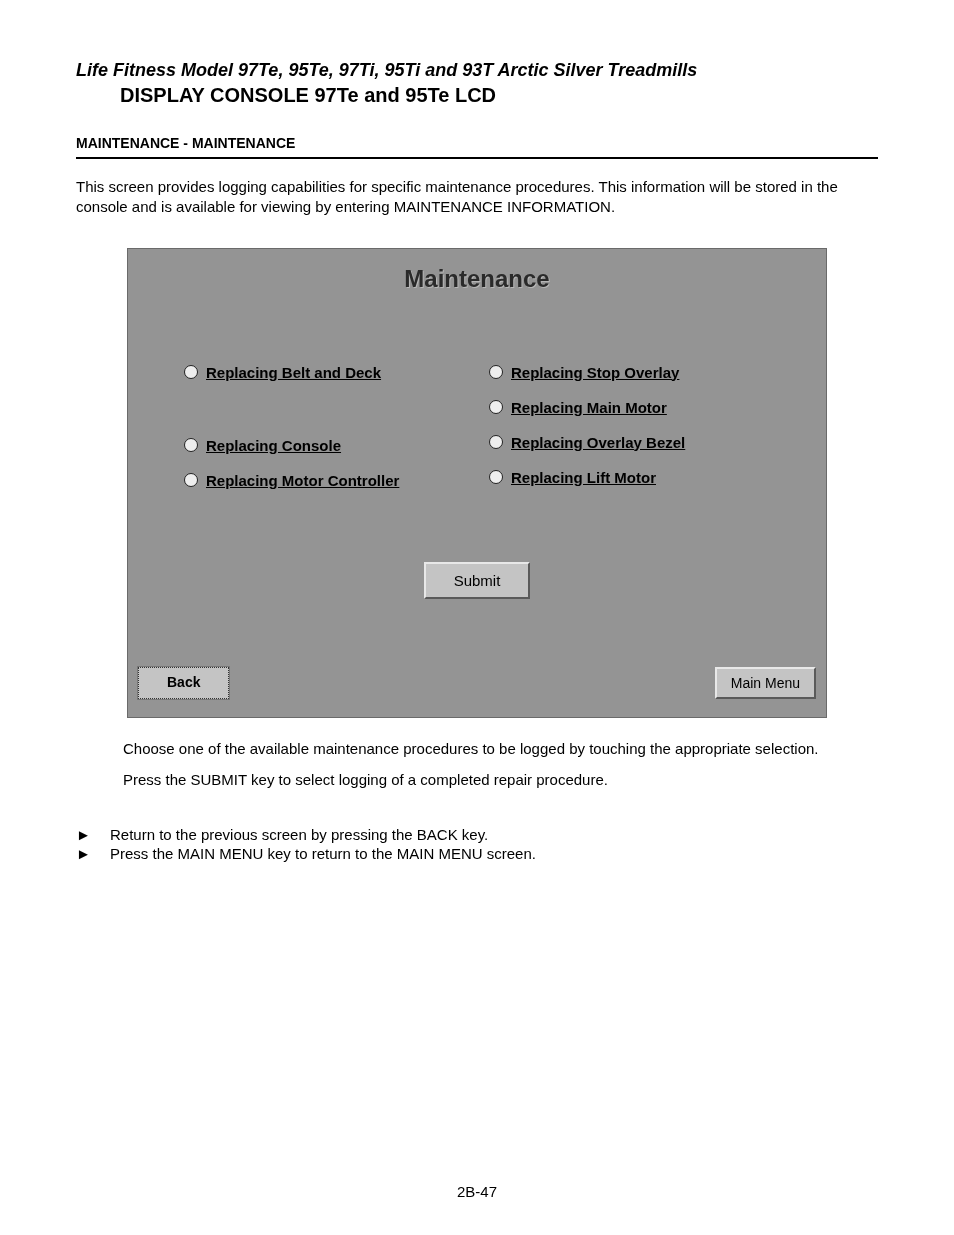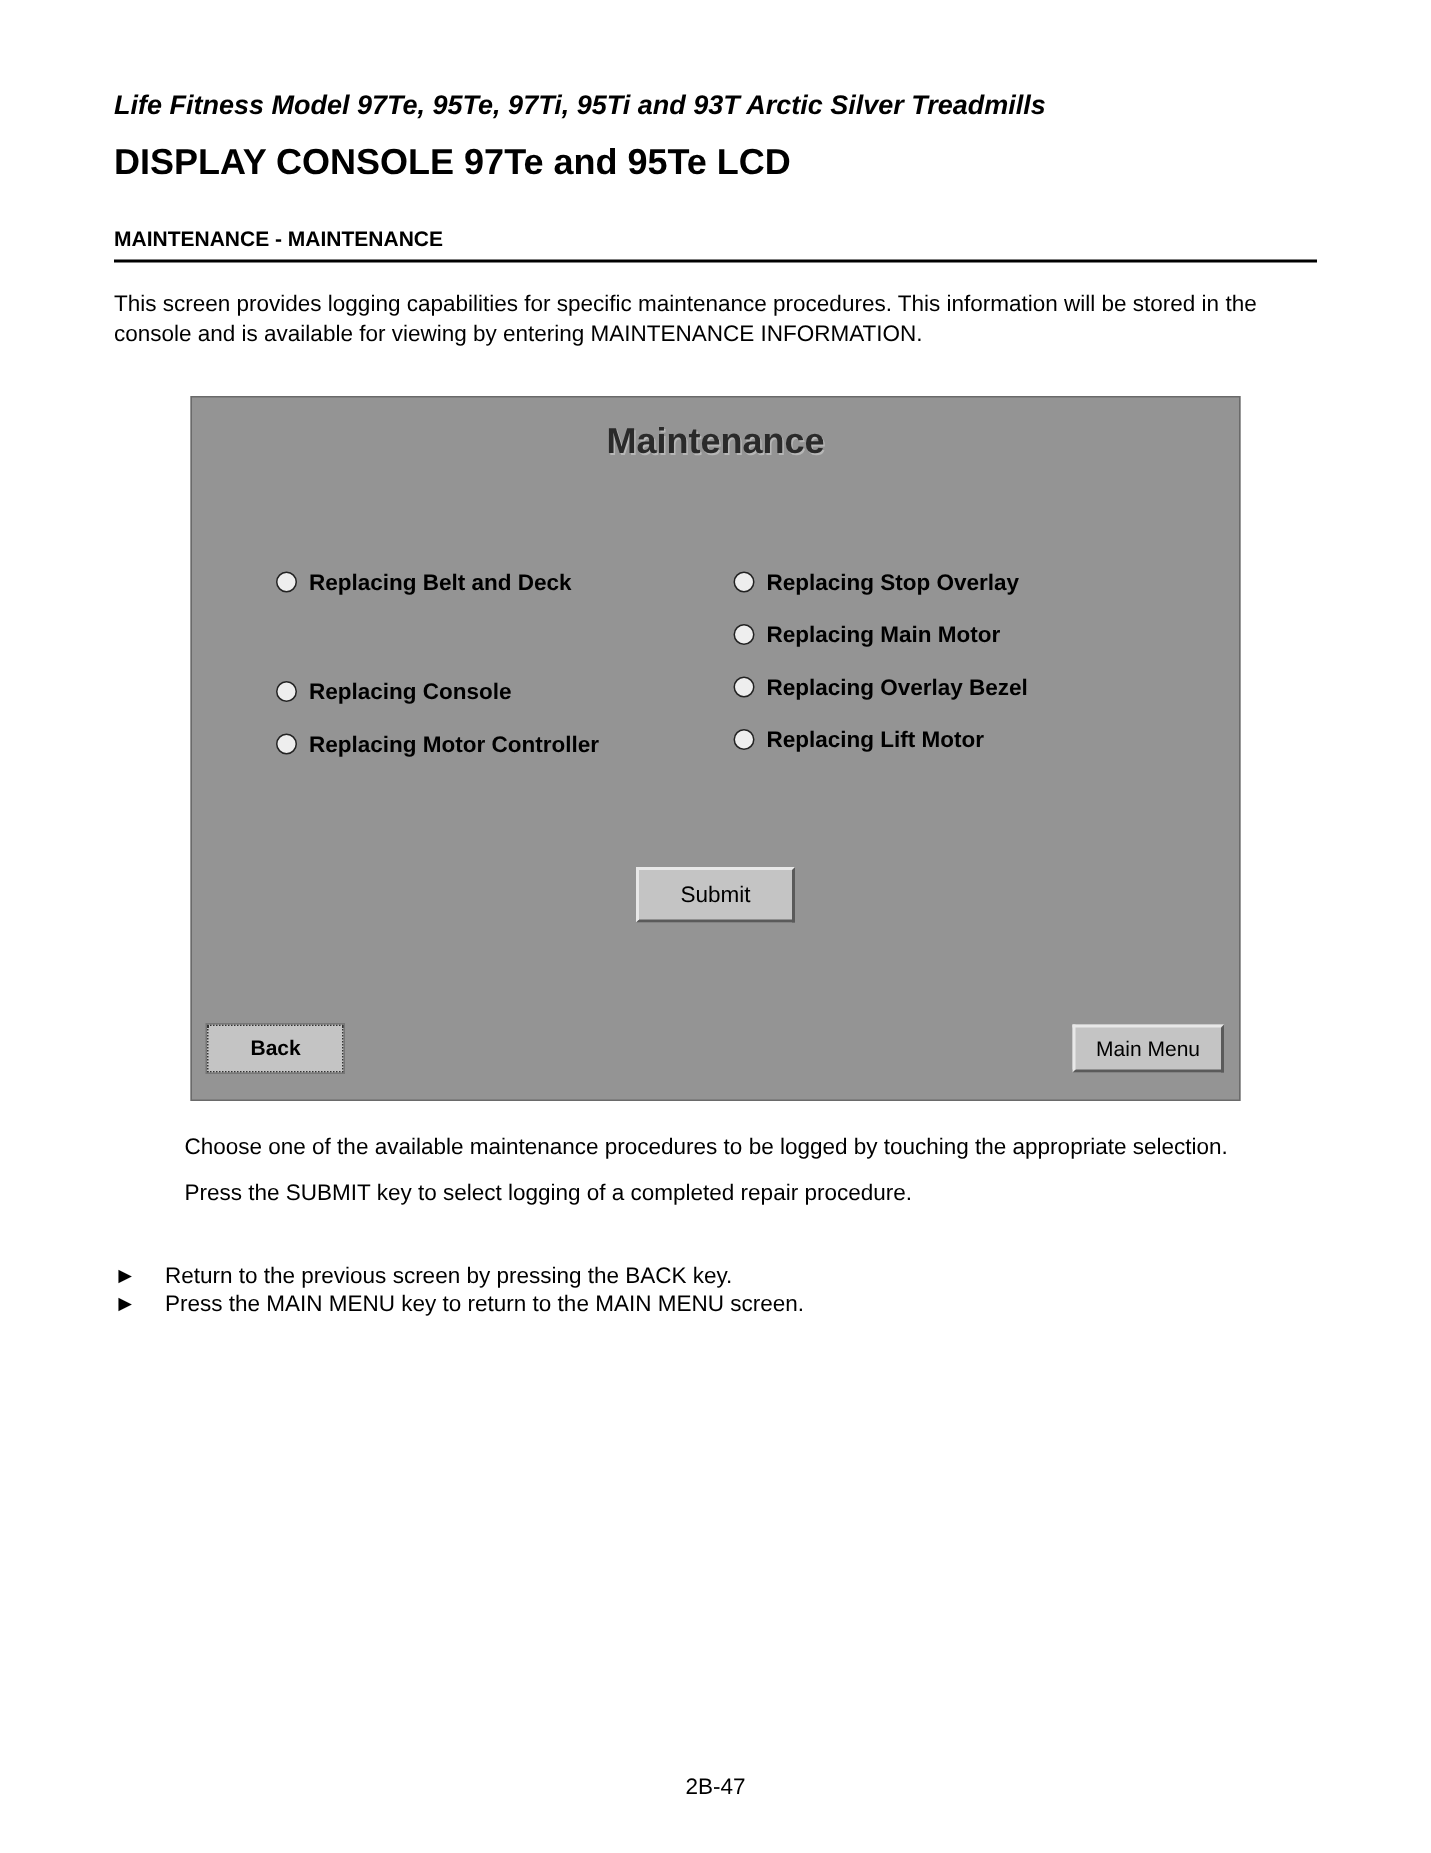--- a/index.html
+++ b/index.html
@@ -12,26 +12,27 @@
       background: #fff;
       width: 954px;
       height: 1235px;
       padding: 60px 76px 30px 76px;
       position: relative;
     }
     .header-italic {
       font-style: italic;
       font-weight: bold;
       font-size: 18px;
-      margin-bottom: 14px;
+      margin-bottom: 3px;
     }
     .header-main {
       font-weight: bold;
-      font-size: 24px;
+      font-size: 20px;
       margin-bottom: 28px;
+      margin-left: 44px;
     }
     .section-title {
       font-weight: bold;
       font-size: 14px;
       padding-bottom: 6px;
       border-bottom: 2px solid #000;
       margin-bottom: 18px;
     }
     .intro-text {
       font-size: 15px;
@@ -53,20 +54,21 @@
       color: #2a2a2a;
       padding-top: 16px;
       text-shadow: 1px 1px 0 #b7b7b7;
     }
     .options-area {
       position: absolute;
       top: 115px;
       left: 56px;
       right: 32px;
       display: flex;
+      text-decoration: underline;
     }
     .col {
       flex: 1;
     }
     .option-row {
       display: flex;
       align-items: center;
       margin-bottom: 18px;
       color: #000;
     }

